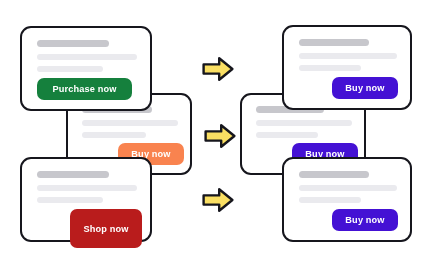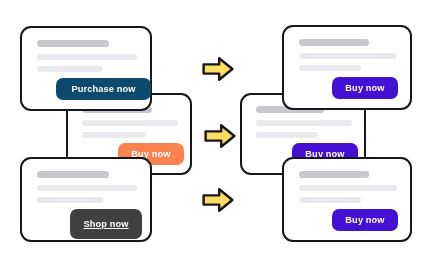--- a/index.html
+++ b/index.html
@@ -74,37 +74,37 @@
 
 <div id="stage">
 
 <div class="connector" style="left: 67px; top: 110px; width: 2.4px; height: 48px; background: rgb(22, 22, 29); z-index: 5;"></div>
     <div class="connector" style="left: 362px; top: 108px; width: 2.4px; height: 50px; background: rgb(22, 22, 29); z-index: 5;"></div>
     <div class="card" style="left: 20px; top: 26px; width: 132px; height: 85px; z-index: 40;">
       <div class="card-inner">
         <div class="bar dark" style="left: 15px; top: 12px; width: 72px; height: 7px; background: rgb(199, 199, 204);"></div>
         <div class="bar light" style="left: 15px; top: 26px; width: 100px; height: 6px; background: rgb(234, 234, 238);"></div>
         <div class="bar light" style="left: 15px; top: 38px; width: 66px; height: 6px; background: rgb(234, 234, 238);"></div>
-        <div class="btn" style="left: 15px; top: 50px; width: 95px; height: 22px; background: #0c4a6e; margin-left: 19px;">Purchase now</div>
+        <div class="btn" style="left: 15px; top: 50px; width: 95px; height: 22px; background: #15803d;">Purchase now</div>
       </div>
     </div>
     <div class="card" style="left: 66px; top: 93px; width: 126px; height: 82px; z-index: 10;">
       <div class="card-inner">
         <div class="bar dark" style="left: 14px; top: 11px; width: 70px; height: 7px; background: rgb(199, 199, 204);"></div>
         <div class="bar light" style="left: 14px; top: 25px; width: 96px; height: 6px; background: rgb(234, 234, 238);"></div>
         <div class="bar light" style="left: 14px; top: 37px; width: 64px; height: 6px; background: rgb(234, 234, 238);"></div>
         <div class="btn" style="left: 50px; top: 48px; width: 66px; height: 22px; background: rgb(249, 131, 79);">Buy now</div>
       </div>
     </div>
     <div class="card" style="left: 20px; top: 157px; width: 132px; height: 85px; z-index: 40;">
       <div class="card-inner">
         <div class="bar dark" style="left: 15px; top: 12px; width: 72px; height: 7px; background: rgb(199, 199, 204);"></div>
         <div class="bar light" style="left: 15px; top: 26px; width: 100px; height: 6px; background: rgb(234, 234, 238);"></div>
         <div class="bar light" style="left: 15px; top: 38px; width: 66px; height: 6px; background: rgb(234, 234, 238);"></div>
-        <div class="btn" style="left: 48px; top: 50px; width: 72px; height: 30px; background: #404040; text-decoration: underline;">Shop now</div>
+        <div class="btn" style="left: 48px; top: 50px; width: 72px; height: 39px; background: #b91c1c;">Shop now</div>
       </div>
     </div>
     <div class="card" style="left: 282px; top: 25px; width: 130px; height: 85px; z-index: 40;">
       <div class="card-inner">
         <div class="bar dark" style="left: 15px; top: 12px; width: 70px; height: 7px; background: rgb(199, 199, 204);"></div>
         <div class="bar light" style="left: 15px; top: 26px; width: 98px; height: 6px; background: rgb(234, 234, 238);"></div>
         <div class="bar light" style="left: 15px; top: 38px; width: 62px; height: 6px; background: rgb(234, 234, 238);"></div>
         <div class="btn" style="left: 48px; top: 50px; width: 66px; height: 22px; background: rgb(68, 17, 212);">Buy now</div>
       </div>
     </div>

